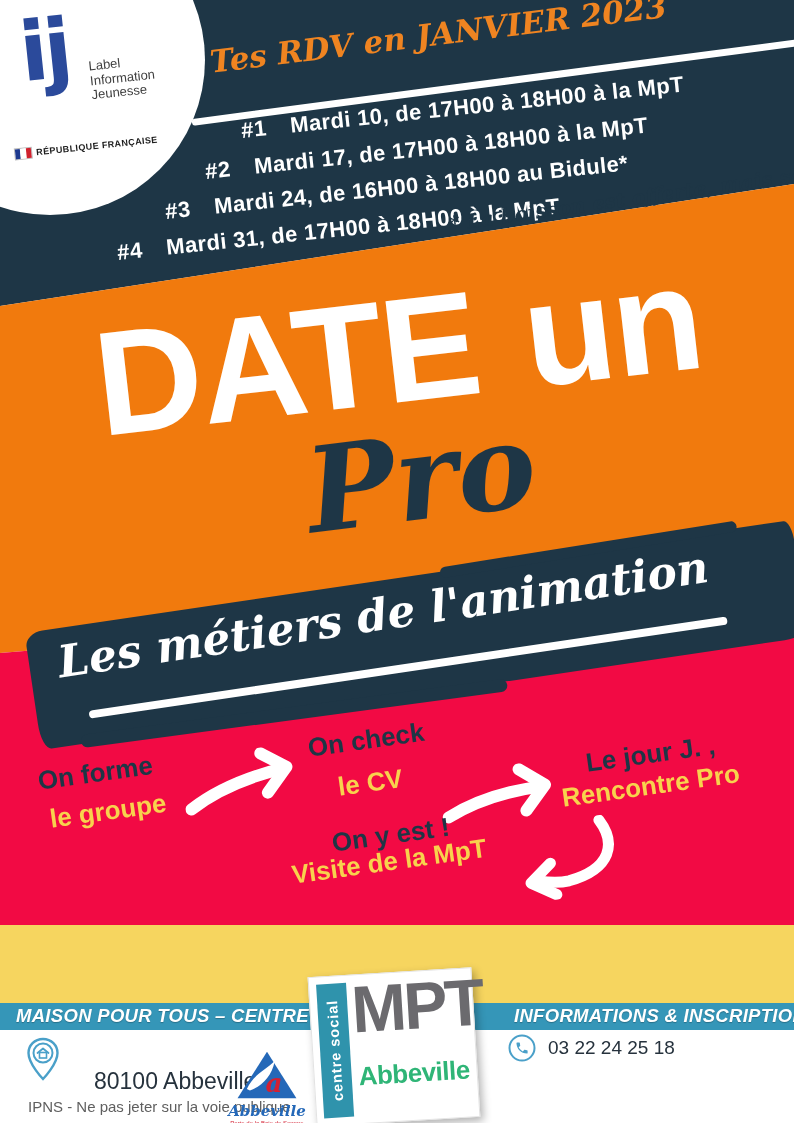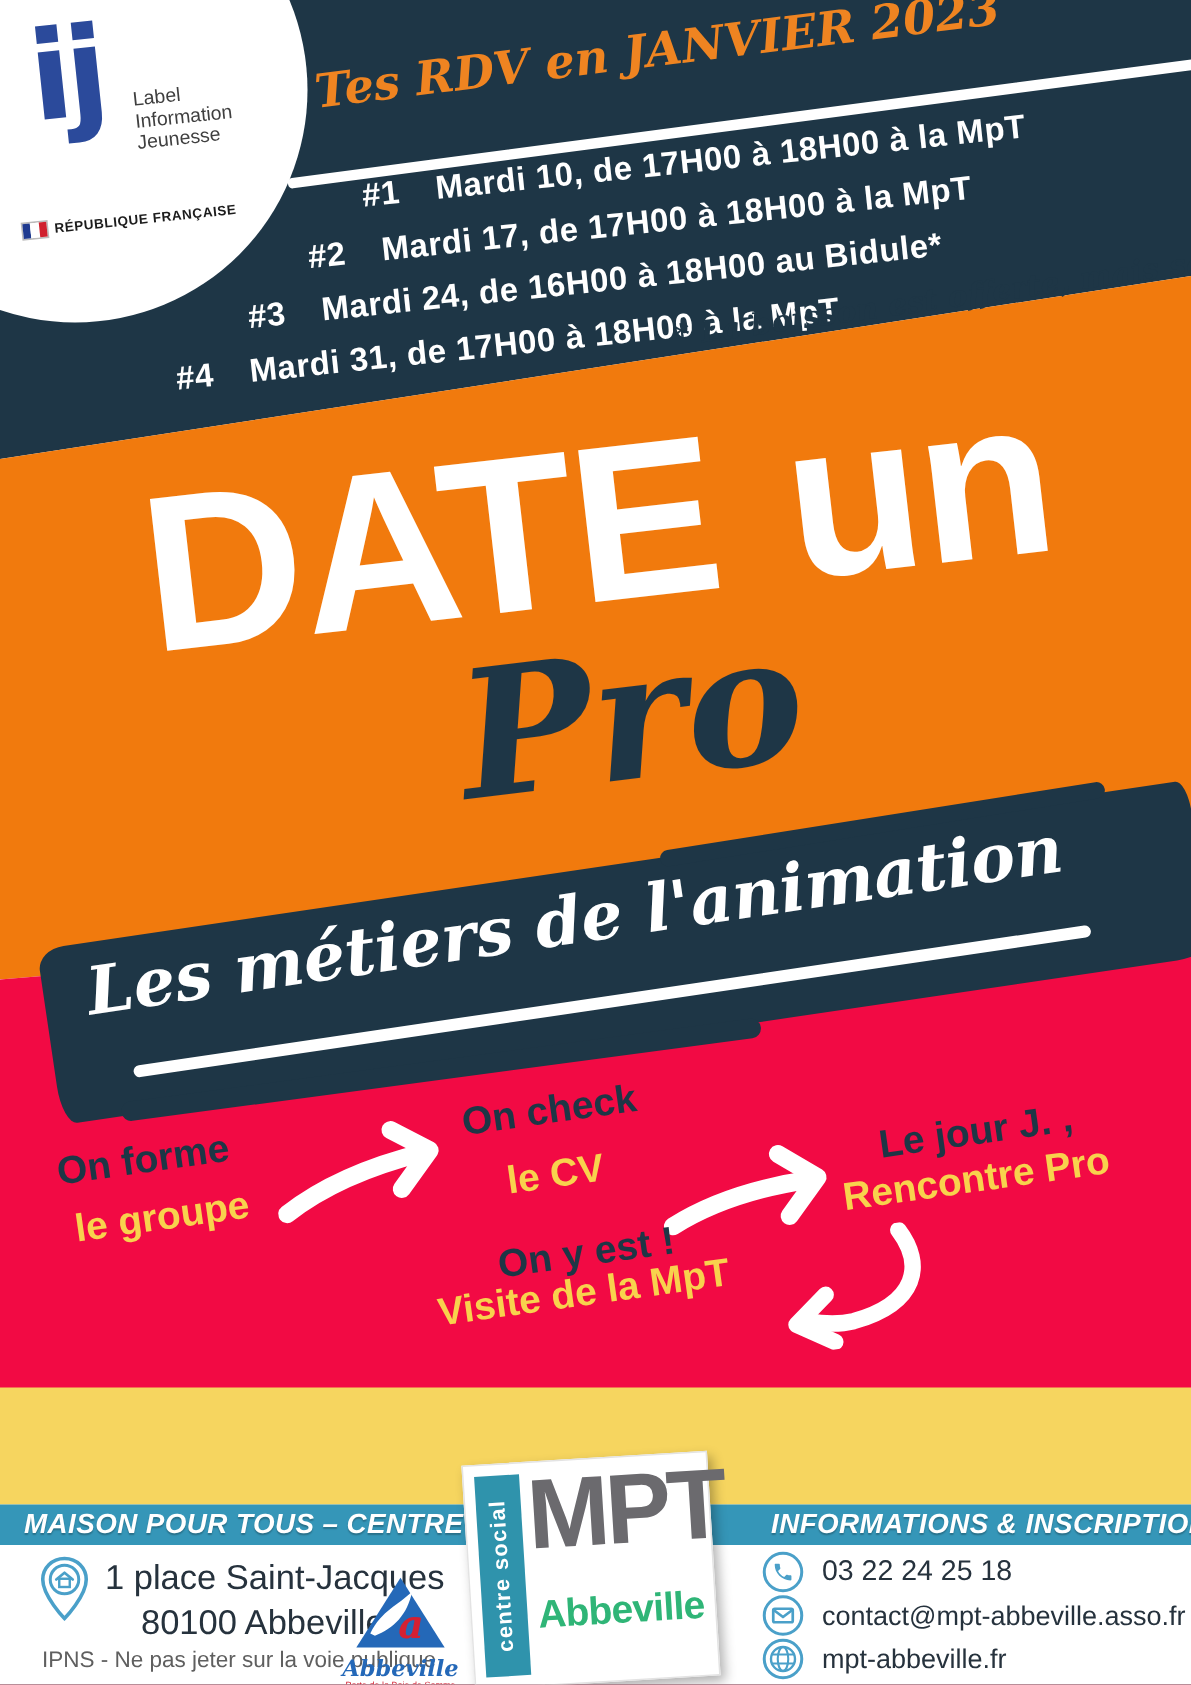--- a/index.html
+++ b/index.html
@@ -201,21 +201,20 @@
 
   <div class="band-header bh-left">MAISON POUR TOUS – CENTRE SOCIAL</div>
   <div class="band-header bh-right">INFORMATIONS &amp; INSCRIPTIONS</div>
 
   <svg class="pin-icon" width="38" height="48" viewBox="0 0 38 48">
     <path d="M19 3 C10.5 3 4.5 9.5 4.5 17 C4.5 28 19 43 19 43 S33.5 28 33.5 17 C33.5 9.5 27.5 3 19 3 Z" fill="none" stroke="#4aa0c9" stroke-width="2.4"></path>
     <circle cx="19" cy="17" r="9.5" fill="none" stroke="#4aa0c9" stroke-width="2"></circle>
     <polyline points="13.5 17 19 12.5 24.5 17" fill="none" stroke="#4aa0c9" stroke-width="1.8" stroke-linecap="round" stroke-linejoin="round"></polyline>
     <rect x="15.5" y="16.5" width="7" height="5.5" fill="none" stroke="#4aa0c9" stroke-width="1.6"></rect>
   </svg>
-  <div class="addr1">1 place Saint-Jacques</div>
   <div class="addr2">80100 Abbeville</div>
   <div class="ipns">IPNS - Ne pas jeter sur la voie publique</div>
 
   <div class="abbeville-logo">
     <svg width="62" height="50" viewBox="0 0 80 64">
       <polygon points="40,2 78,62 2,62" fill="#2468b8"></polygon>
       <path d="M14 50 C24 30 38 26 50 14 C46 34 34 46 18 52 Z" fill="#ffffff"></path>
       <text x="38" y="54" font-size="34" font-style="italic" font-weight="bold" font-family="DejaVu Serif, serif" fill="#d42032">a</text>
     </svg>
     <span class="abb-name">Abbeville</span>
@@ -233,37 +232,15 @@
   <div class="contact-row cr-phone">
     <span class="contact-icon">
       <svg width="28" height="28" viewBox="0 0 28 28">
         <circle cx="14" cy="14" r="12.5" fill="none" stroke="#4aa0c9" stroke-width="2"></circle>
         <path transform="translate(6.6,6.6) scale(0.62)" fill="#4aa0c9" d="M6.62 10.79c1.44 2.83 3.76 5.14 6.59 6.59l2.2-2.21c.27-.27.67-.36 1.02-.24 1.12.37 2.33.57 3.57.57.55 0 1 .45 1 1V20c0 .55-.45 1-1 1-9.39 0-17-7.61-17-17 0-.55.45-1 1-1h3.5c.55 0 1 .45 1 1 0 1.25.2 2.45.57 3.57.11.35.03.74-.25 1.02l-2.2 2.2z"></path>
       </svg>
     </span>
     <span>03 22 24 25 18</span>
   </div>
 
-  <div class="contact-row cr-mail">
-    <span class="contact-icon">
-      <svg width="28" height="28" viewBox="0 0 28 28">
-        <circle cx="14" cy="14" r="12.5" fill="none" stroke="#4aa0c9" stroke-width="2"></circle>
-        <rect x="7.5" y="9.5" width="13" height="9" rx="1" fill="none" stroke="#4aa0c9" stroke-width="1.8"></rect>
-        <polyline points="8 10.5 14 15 20 10.5" fill="none" stroke="#4aa0c9" stroke-width="1.8" stroke-linecap="round" stroke-linejoin="round"></polyline>
-      </svg>
-    </span>
-    <span>contact@mpt-abbeville.asso.fr</span>
-  </div>
-
-  <div class="contact-row cr-web">
-    <span class="contact-icon">
-      <svg width="28" height="28" viewBox="0 0 28 28">
-        <circle cx="14" cy="14" r="12.5" fill="none" stroke="#4aa0c9" stroke-width="2"></circle>
-        <circle cx="14" cy="14" r="8" fill="none" stroke="#4aa0c9" stroke-width="1.6"></circle>
-        <ellipse cx="14" cy="14" rx="3.5" ry="8" fill="none" stroke="#4aa0c9" stroke-width="1.4"></ellipse>
-        <line x1="6" y1="11" x2="22" y2="11" stroke="#4aa0c9" stroke-width="1.4"></line>
-        <line x1="6" y1="17" x2="22" y2="17" stroke="#4aa0c9" stroke-width="1.4"></line>
-      </svg>
-    </span>
-    <span>mpt-abbeville.fr</span>
-  </div>
+
 
 </div>
 
 </body></html>

